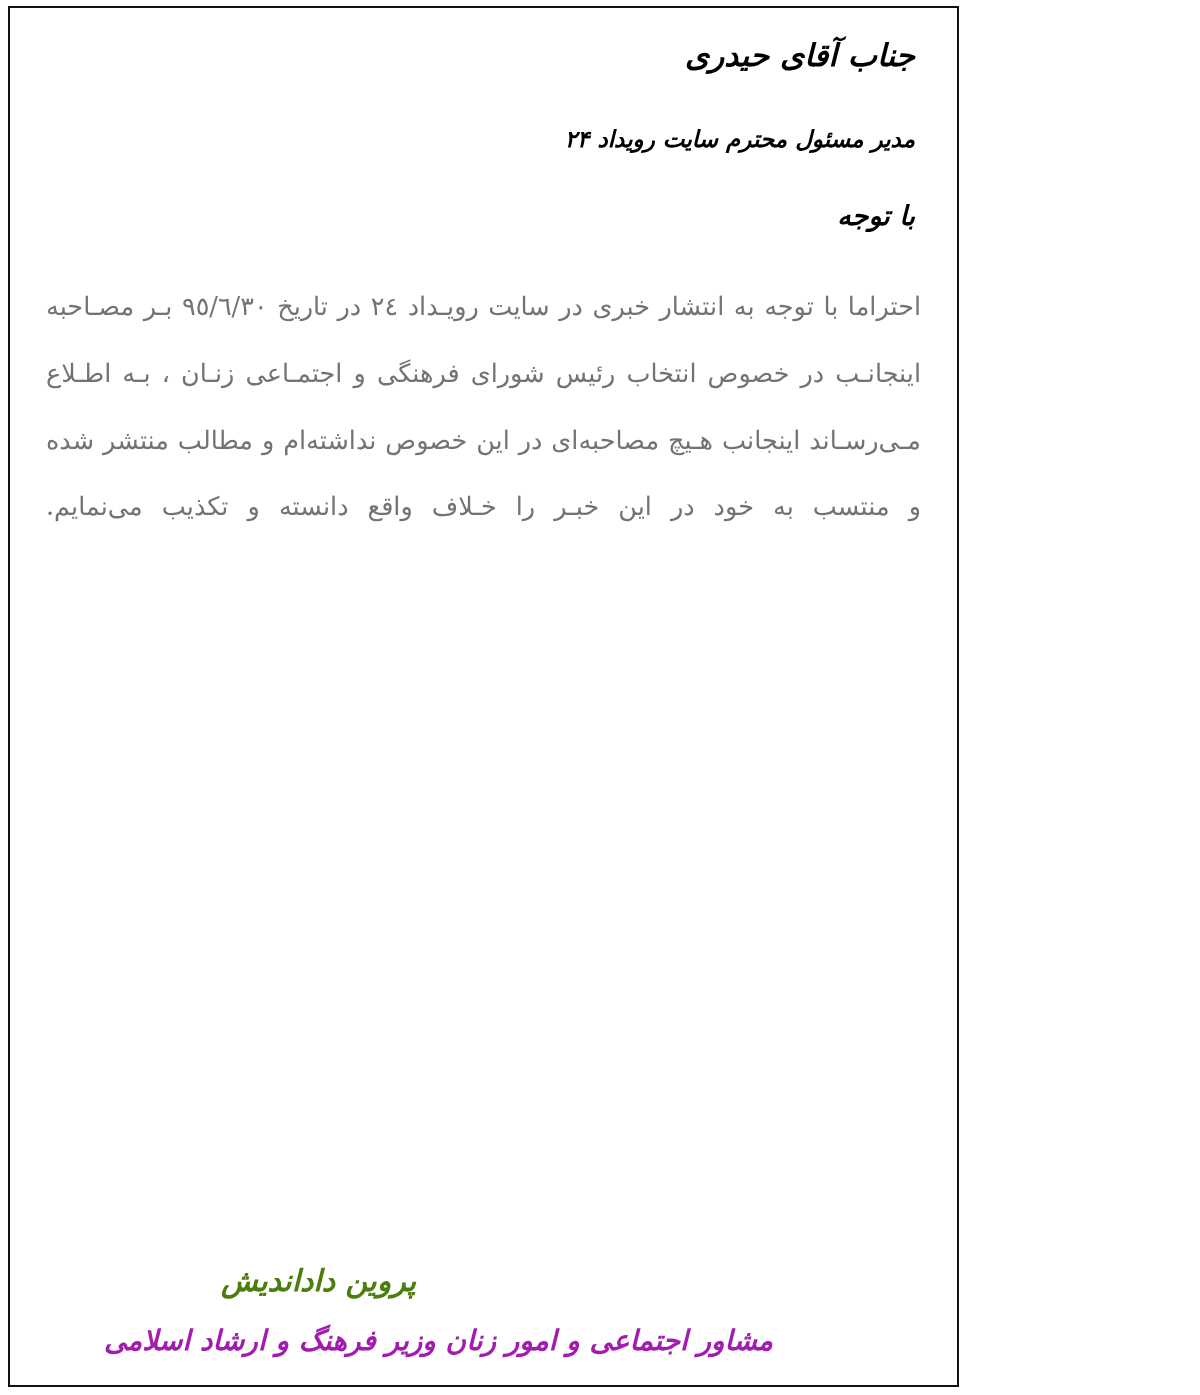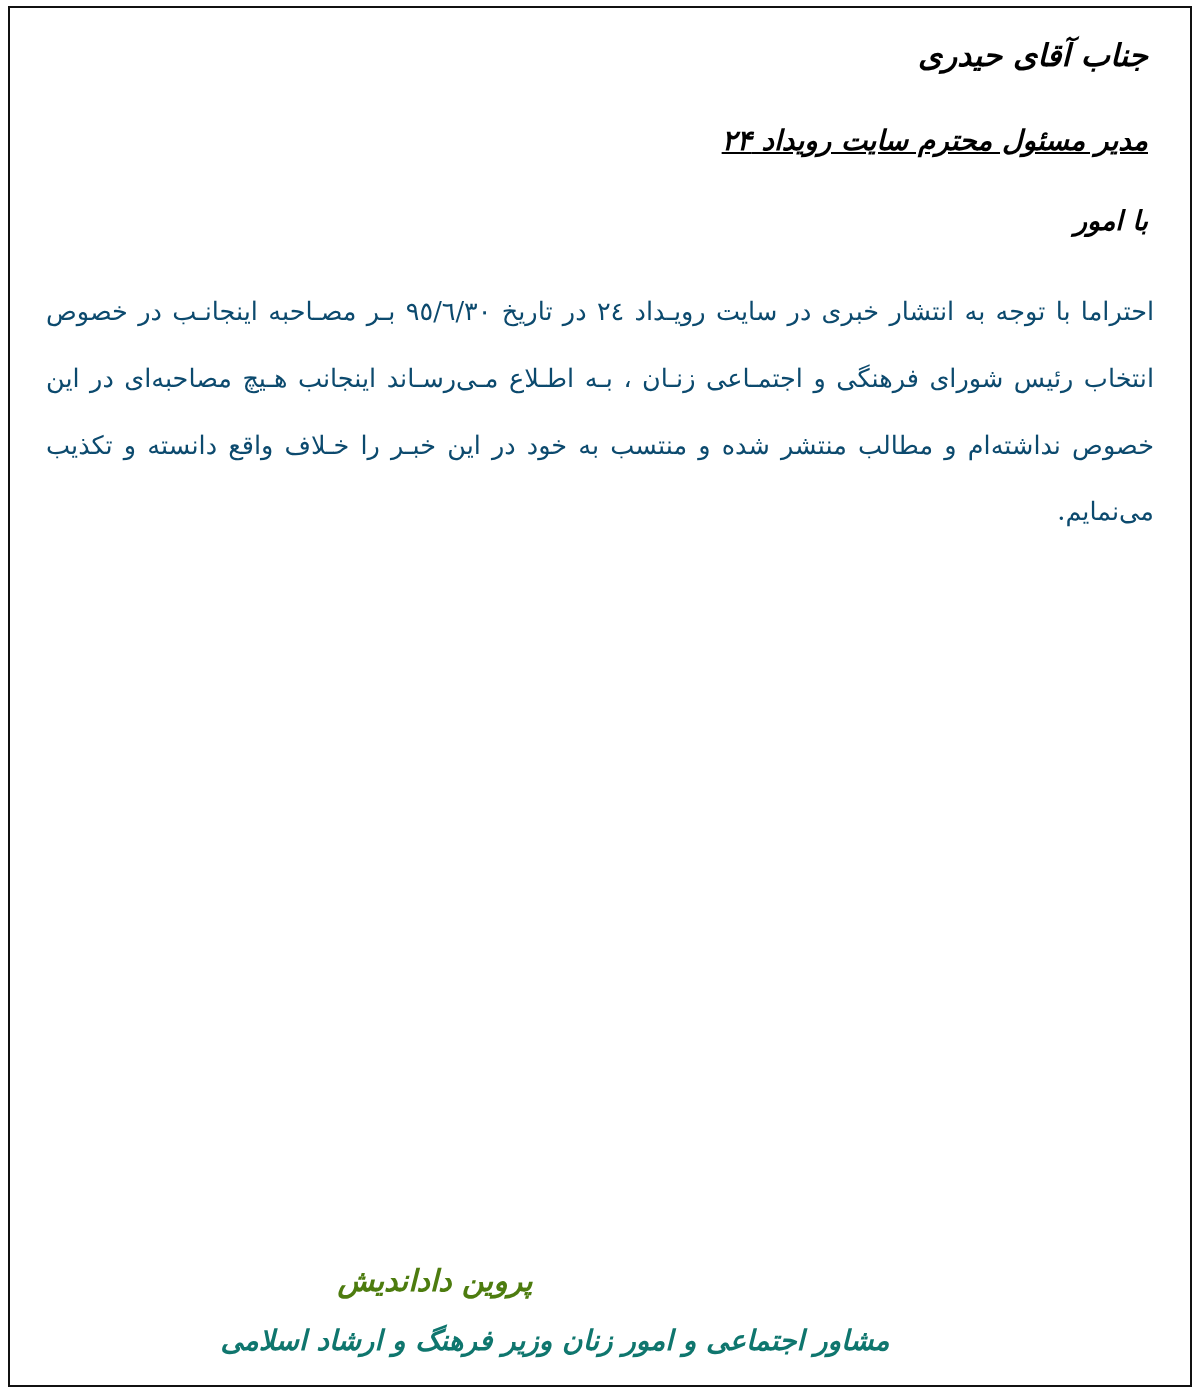--- a/index.html
+++ b/index.html
@@ -15,21 +15,21 @@
     width: 1200px;
     height: 1395px;
     background: #ffffff;
     box-sizing: border-box;
     overflow: hidden;
   }
   .sheet {
     position: absolute;
     left: 8px;
     top: 6px;
-    width: 1184px;
+    width: 951px;
     height: 1381px;
     border: 2px solid #111111;
     box-sizing: border-box;
     background: #ffffff;
   }
   .inner {
     position: absolute;
     inset: 0;
     padding: 18px 30px 10px 30px;
     box-sizing: border-box;
@@ -43,41 +43,40 @@
     color: #000;
     letter-spacing: -0.5px;
     direction: rtl;
   }
   .hdr1 {
     font-size: 31px;
     line-height: 1;
     margin: 14px 12px 0 0;
   }
   .hdr2 {
-    font-size: 28px;
+    font-size: 23px;
     line-height: 1;
     margin: 56px 12px 12px 0;
-    text-decoration: underline;
   }
   .hdr3 {
     font-size: 27px;
     line-height: 1;
     margin: 52px 12px 0 0;
   }
   .body-block {
     margin: 44px 6px 0 6px;
     direction: rtl;
     text-align: justify;
     text-align-last: justify;
   }
   .para {
     font-family: "DejaVu Serif", "Liberation Serif", serif;
     font-size: 25.5px;
     line-height: 2.62;
-    color: #0c4a6e;
+    color: #737373;
     margin: 0 0 18px 0;
     direction: rtl;
     text-align: justify;
     text-justify: inter-word;
   }
   .para.p3 { text-align: right; }
   .sig-block {
     position: absolute;
     right: 0;
     left: 0;
@@ -94,39 +93,39 @@
     text-align: center;
     margin: 0 0 26px 0;
     padding-right: 330px;
     direction: rtl;
   }
   .sig-title {
     font-family: "DejaVu Serif", "Liberation Serif", serif;
     font-style: italic;
     font-weight: 600;
     font-size: 28px;
-    color: #0f766e;
+    color: #a21caf;
     text-align: center;
     margin: 0;
     padding-right: 90px;
     direction: rtl;
   }
 </style>
 </head>
 <body>
 
 <div class="page">
   <div class="sheet">
     <div class="inner">
 
       <div class="script hdr1">جناب آقای حیدری</div>
 
       <div class="script hdr2">مدیر مسئول محترم سایت رویداد ۲۴</div>
 
-      <div class="script hdr3">با امور</div>
+      <div class="script hdr3">با توجه</div>
 
       <div class="body-block">
         <p class="para p1">احتراما با توجه به انتشار خبری در سایت رویـداد ۲٤ در تاریخ ۹٥/٦/۳۰ بـر مصـاحبه اینجانـب در خصوص انتخاب رئیس شورای فرهنگی و اجتمـاعی زنـان ، بـه اطـلاع مـی‌رسـاند اینجانب هـیچ مصاحبه‌ای در این خصوص نداشته‌ام و مطالب منتشر شده و منتسب به خود در این خبـر را خـلاف واقع دانسته  و تکذیب می‌نمایم.</p>
       </div>
 
       <div class="sig-block">
         <div class="sig-name">پروین داداندیش</div>
         <div class="sig-title">مشاور اجتماعی و امور زنان وزیر فرهنگ و ارشاد اسلامی</div>
       </div>
 

